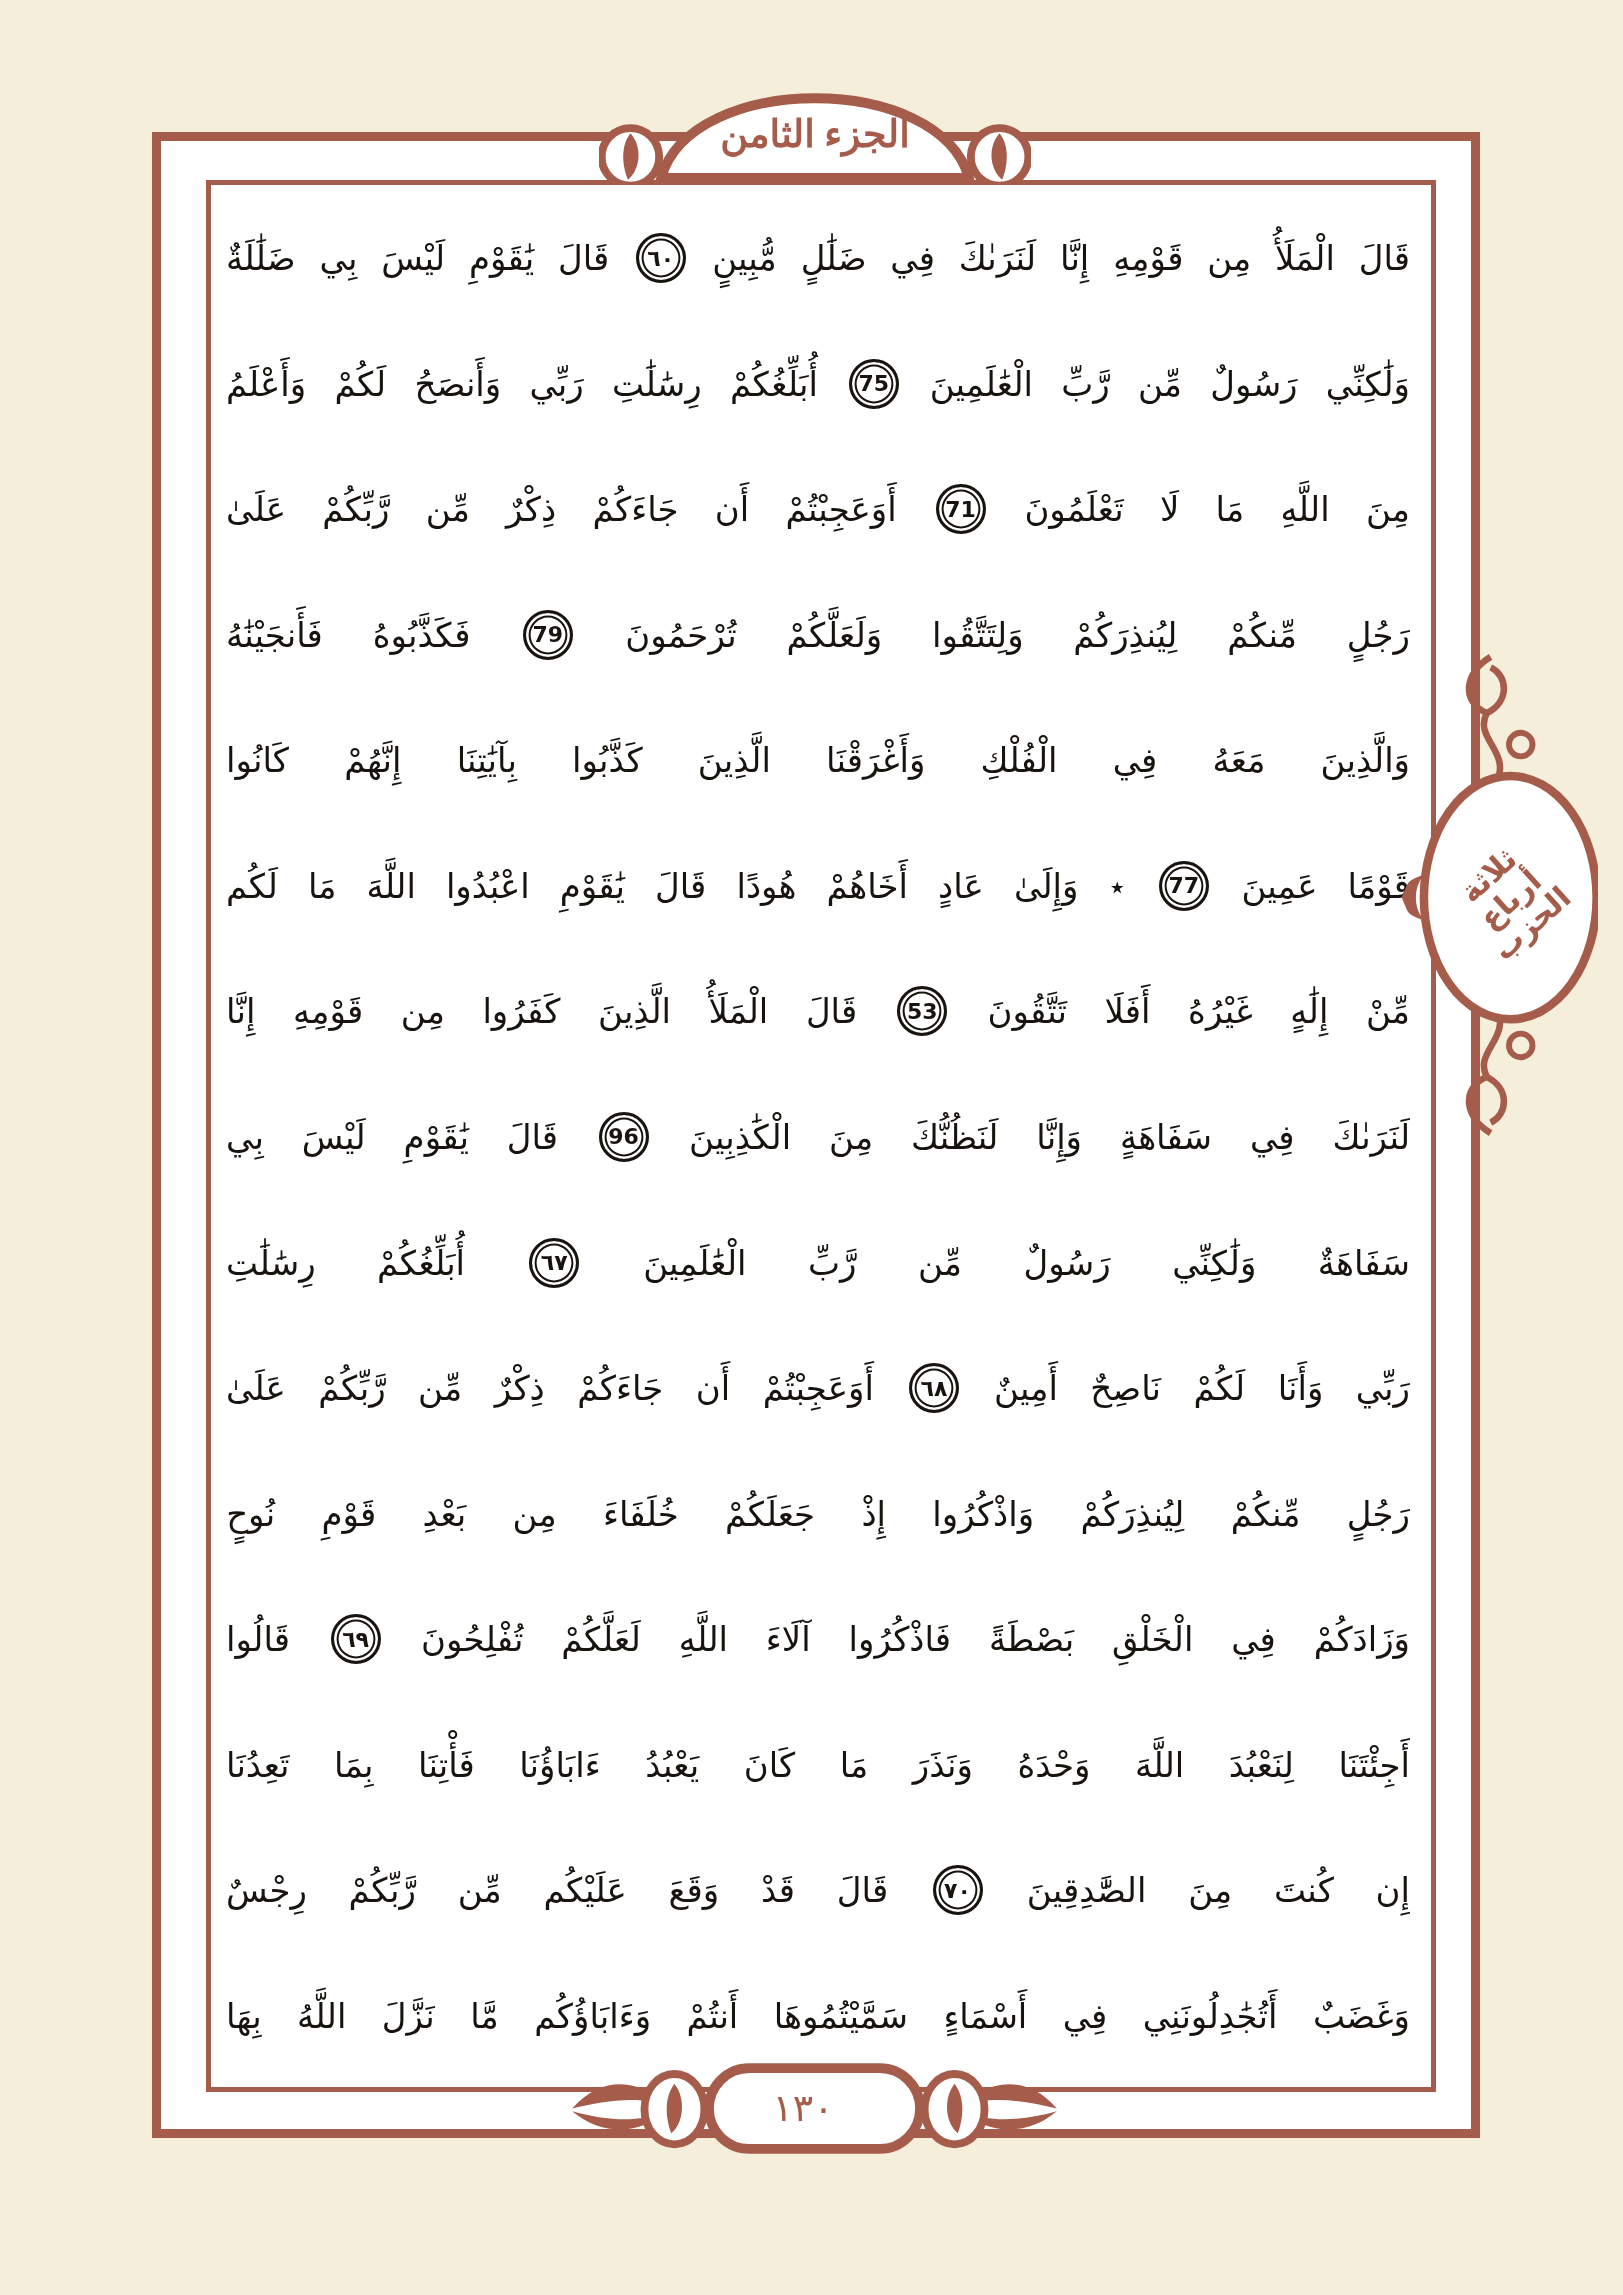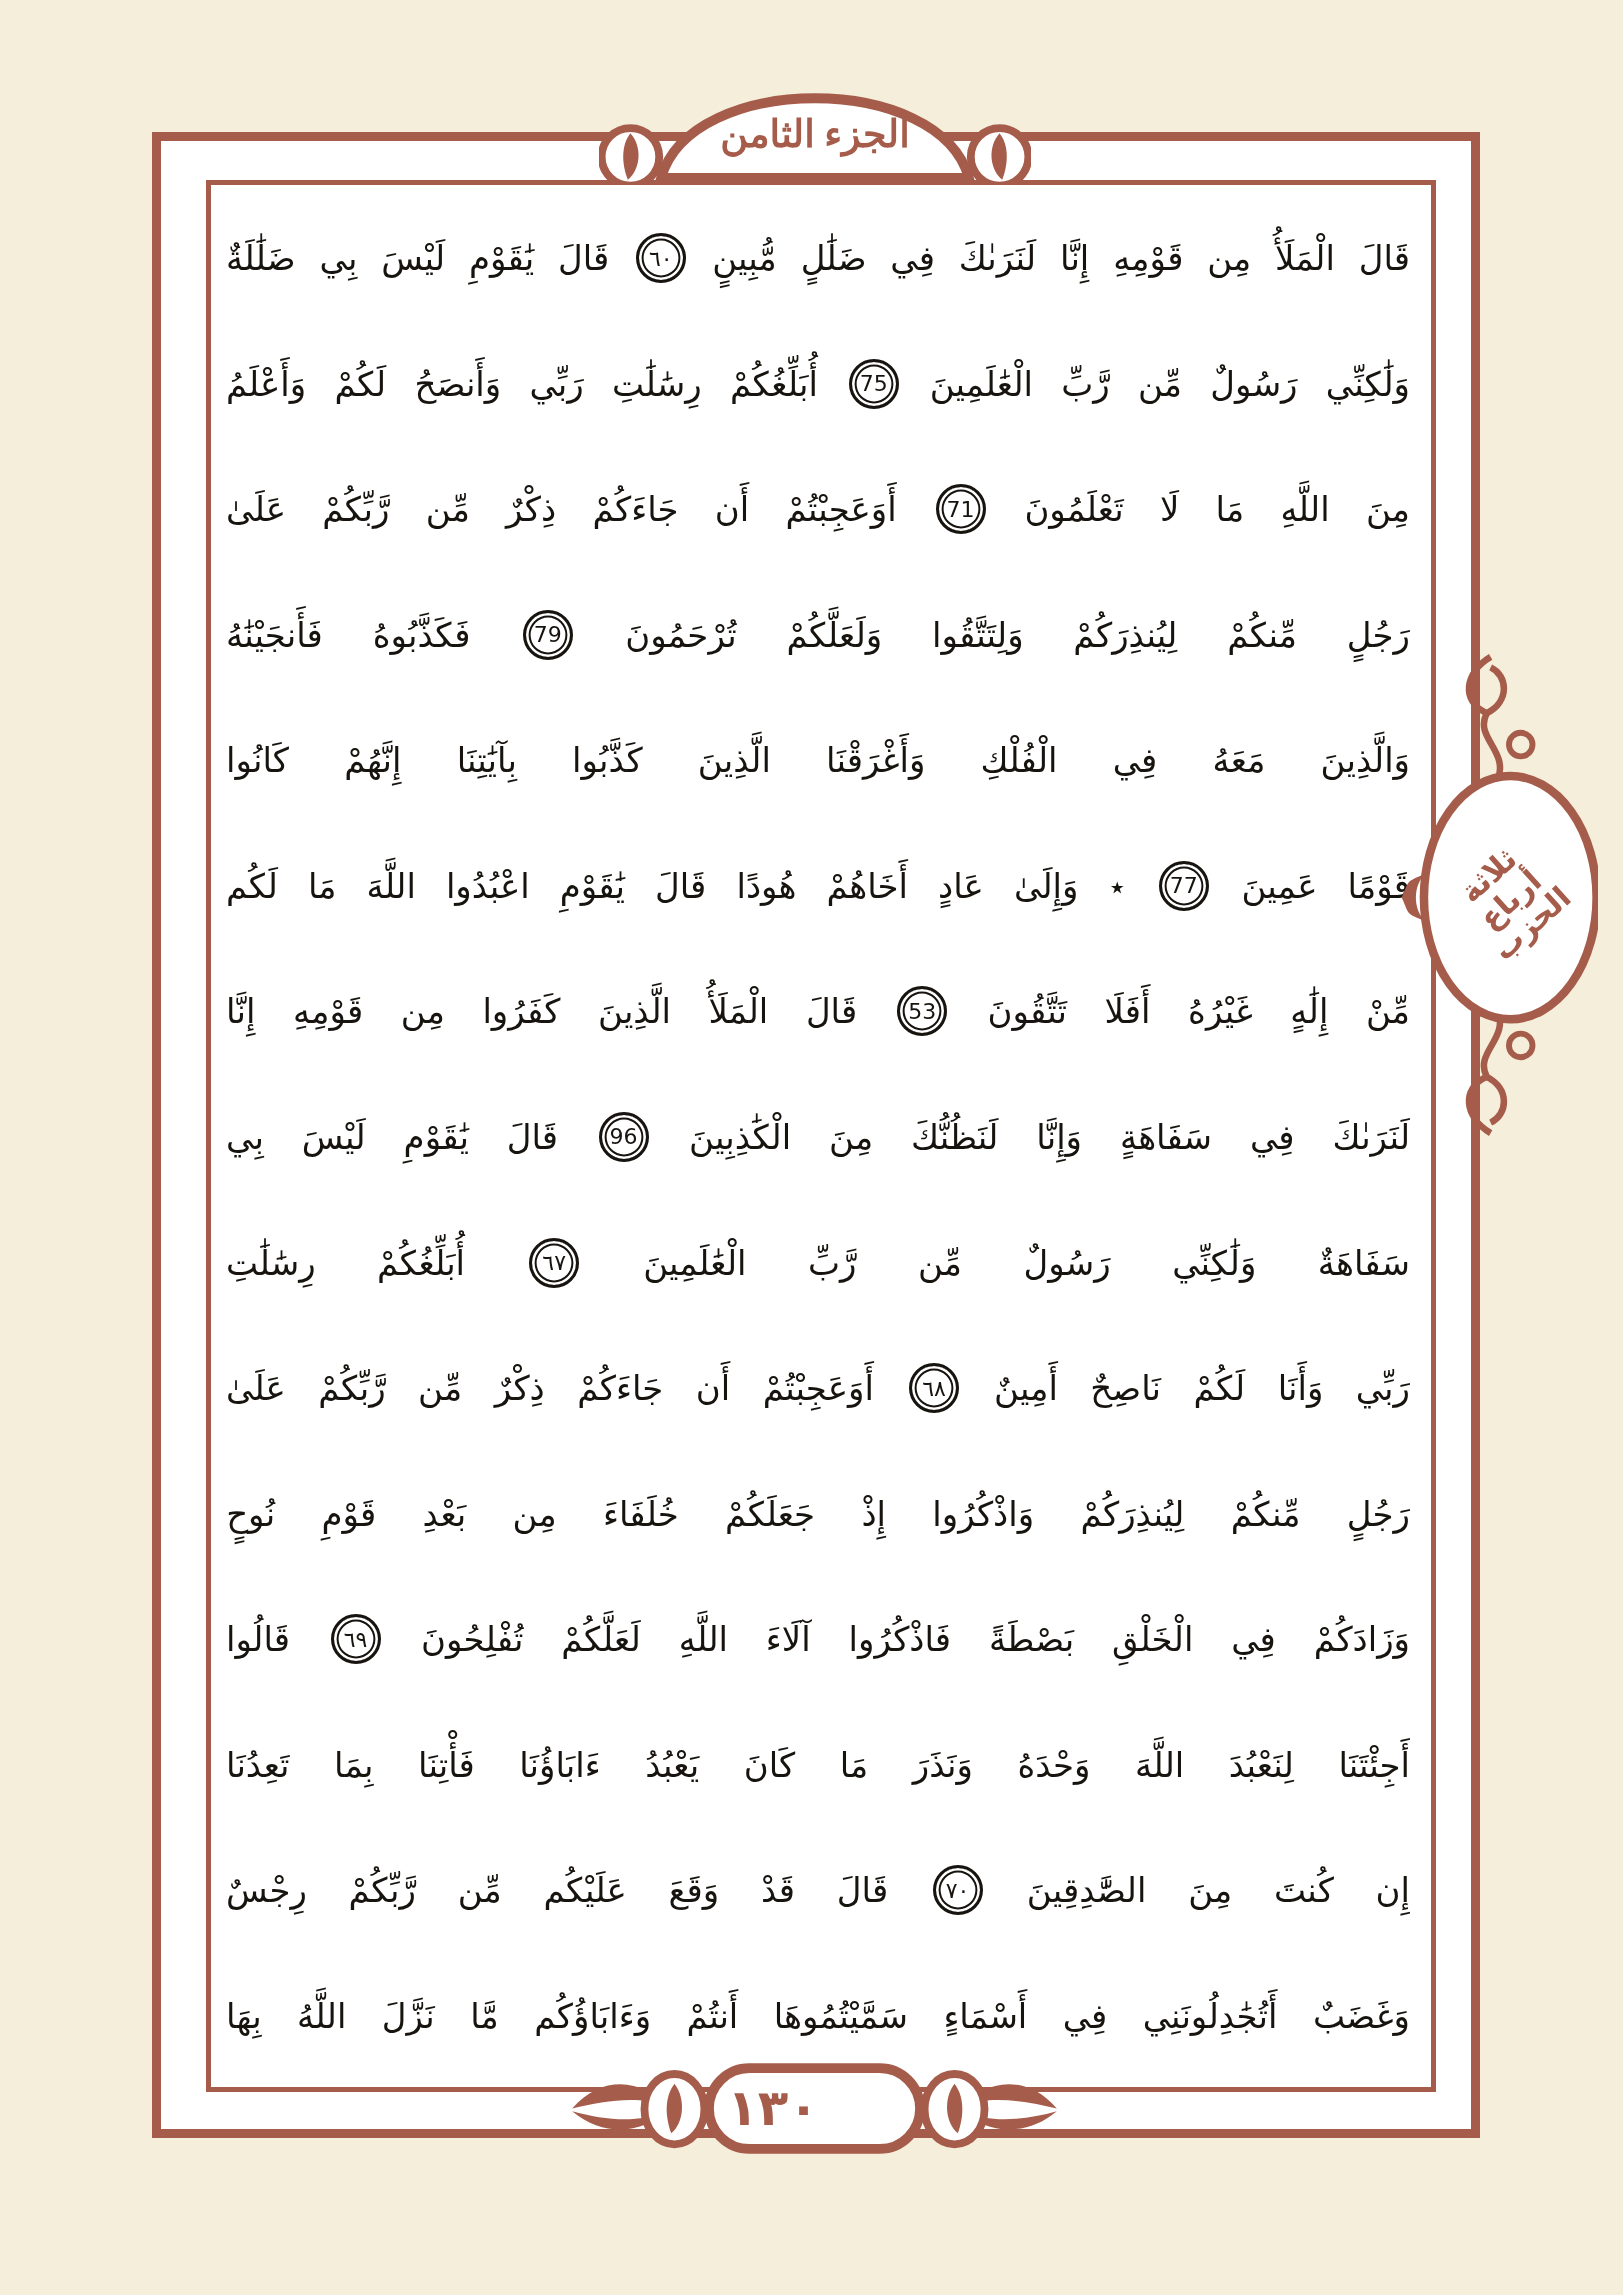--- a/index.html
+++ b/index.html
@@ -31,32 +31,32 @@
     height:116px;display:flex;direction:rtl;
     justify-content:space-between;align-items:center;
     font-size:34px;color:var(--ink);overflow:hidden;
   }
   .word{white-space:nowrap;}
   .ayah{
     flex:none;width:50px;height:50px;border-radius:50%;
     border:3.3px solid var(--ink);background:#fff;
     box-shadow: inset 0 0 0 2.6px #fff, inset 0 0 0 4.6px var(--ink);
     display:flex;align-items:center;justify-content:center;
-    font-size:22px;font-weight:normal;margin:0 2.6px;
+    font-size:22px;font-weight:bold;margin:0 2.6px;
   }
   .hizb-star{flex:none;font-size:27.5px;margin:0 1.3px;color:var(--ink);}
   .juz-title{
     position:absolute;left:684px;top:105px;width:262px;height:59px;
     text-align:center;color:var(--brown);
     font-size:38px;font-weight:bold;direction:rtl;line-height:59px;font-family:Liberation Serif, serif;
   }
   .page-number{
-    position:absolute;left:665px;top:2072px;width:216px;height:72px;
+    position:absolute;left:695px;top:2072px;width:216px;height:72px;
     text-align:center;color:var(--brown);
-    font-size:50px;font-weight:bold;line-height:72px;direction:rtl;
+    font-size:38px;font-weight:normal;line-height:72px;direction:rtl;
   }
   .hizb-label{
     position:absolute;left:1442px;top:820px;width:137px;height:160px;
     display:flex;flex-direction:column;align-items:center;justify-content:center;
     transform:rotate(-42deg);
     color:var(--brown);font-size:30px;font-weight:bold;line-height:1.08;
     direction:rtl;text-align:center;
   }
   svg{position:absolute;}
   #top-ornament{left:599px;top:77px;}

